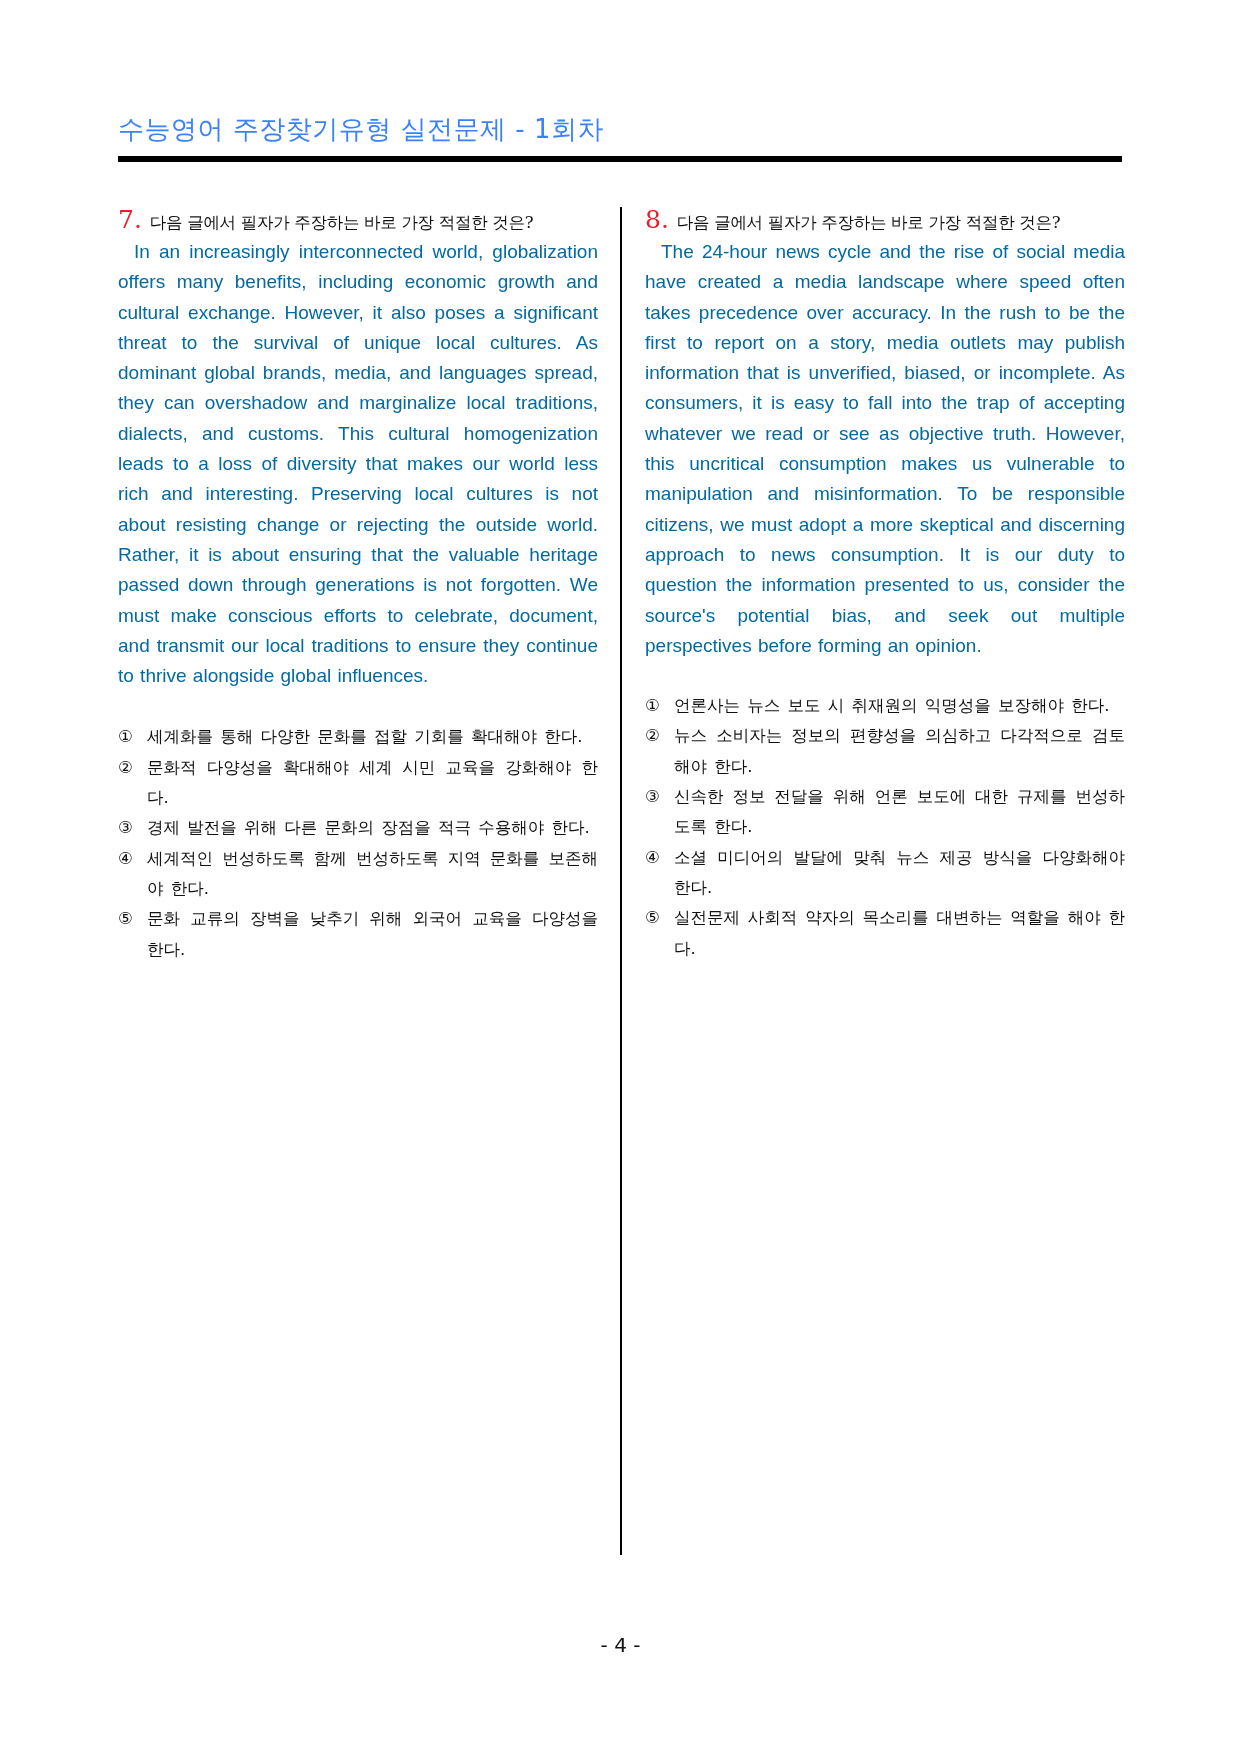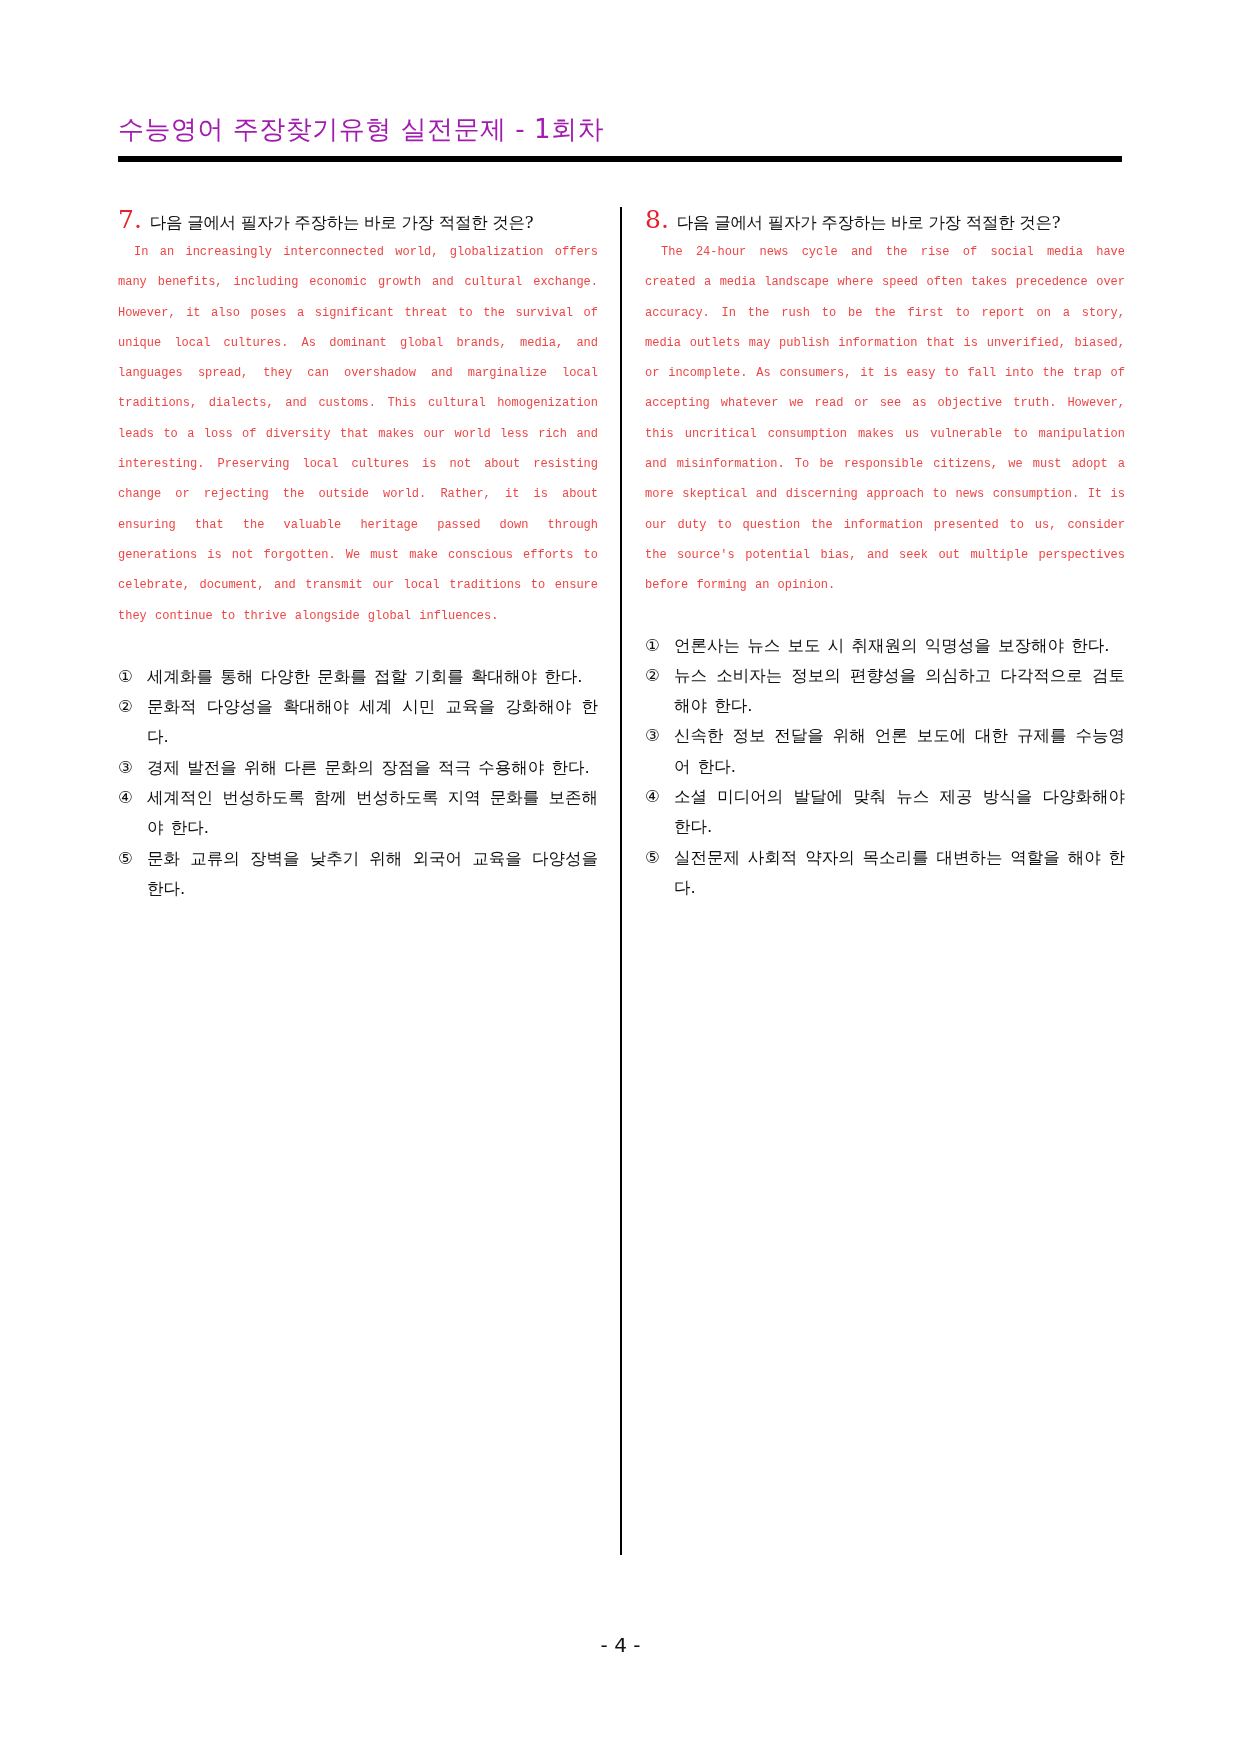--- a/index.html
+++ b/index.html
@@ -14,21 +14,21 @@
       overflow: hidden;
       color: #111111;
     }
     .page-title {
       position: absolute;
       left: 118px;
       top: 112px;
       font-family: "DejaVu Sans", sans-serif;
       font-size: 26px;
       font-weight: normal;
-      color: #a21caf;
+      color: #3b82f6;
       letter-spacing: 0.5px;
       white-space: nowrap;
       margin: 0;
     }
     .title-rule {
       position: absolute;
       left: 118px;
       top: 156px;
       width: 1004px;
       height: 6px;
@@ -65,27 +65,27 @@
       line-height: 30px;
     }
     .q-prompt {
       font-family: "DejaVu Serif", serif;
       font-size: 16.5px;
       color: #111;
       letter-spacing: -0.3px;
       text-align: center;
     }
     .passage {
-      font-family: Liberation Mono, monospace;
-      font-size: 12px;
+      font-family: Liberation Sans, sans-serif;
+      font-size: 19px;
       line-height: 30.3px;
       text-align: justify;
       text-indent: 16px;
       margin: 2px 0 0 0;
-      color: #ef4444;
+      color: #0369a1;
       hyphens: none;
       word-spacing: 1px;
     }
     .options {
       list-style: none;
       margin: 0;
       padding: 0;
     }
     .col-left .options { margin-top: 31px; }
     .col-right .options { margin-top: 30px; }
@@ -167,21 +167,21 @@
     <li class="option">
       <span class="option-mark">①</span>
       <span class="option-text">언론사는 뉴스 보도 시 취재원의 익명성을 보장해야 한다.</span>
     </li>
     <li class="option">
       <span class="option-mark">②</span>
       <span class="option-text">뉴스 소비자는 정보의 편향성을 의심하고 다각적으로 검토해야 한다.</span>
     </li>
     <li class="option">
       <span class="option-mark">③</span>
-      <span class="option-text">신속한 정보 전달을 위해 언론 보도에 대한 규제를 수능영어 한다.</span>
+      <span class="option-text">신속한 정보 전달을 위해 언론 보도에 대한 규제를 번성하도록 한다.</span>
     </li>
     <li class="option">
       <span class="option-mark">④</span>
       <span class="option-text">소셜 미디어의 발달에 맞춰 뉴스 제공 방식을 다양화해야 한다.</span>
     </li>
     <li class="option">
       <span class="option-mark">⑤</span>
       <span class="option-text">실전문제 사회적 약자의 목소리를 대변하는 역할을 해야 한다.</span>
     </li>
   </ul>

